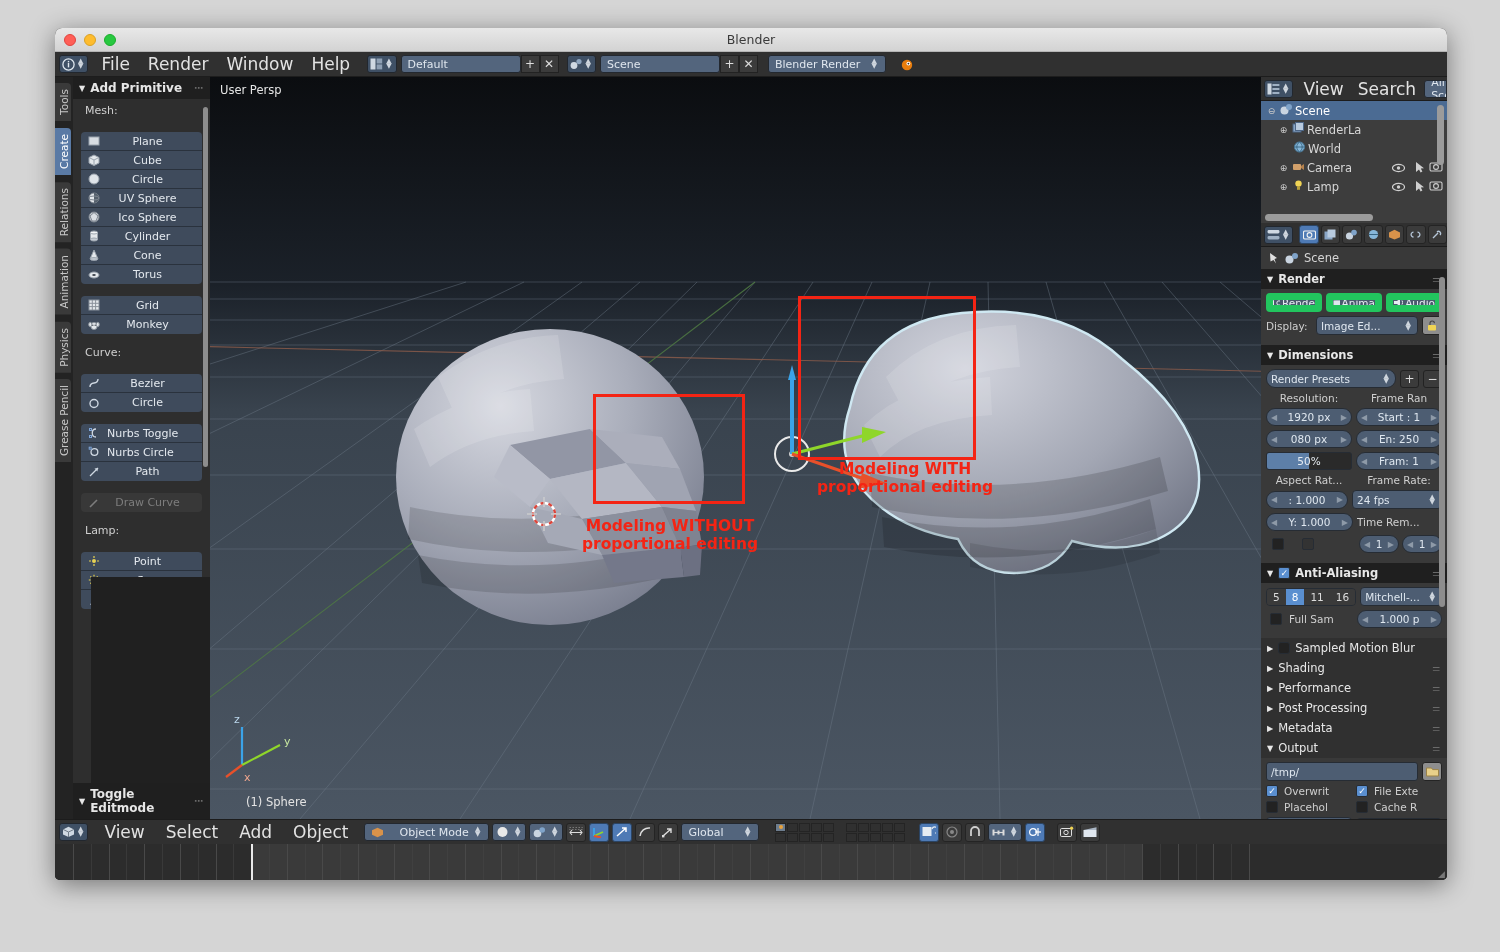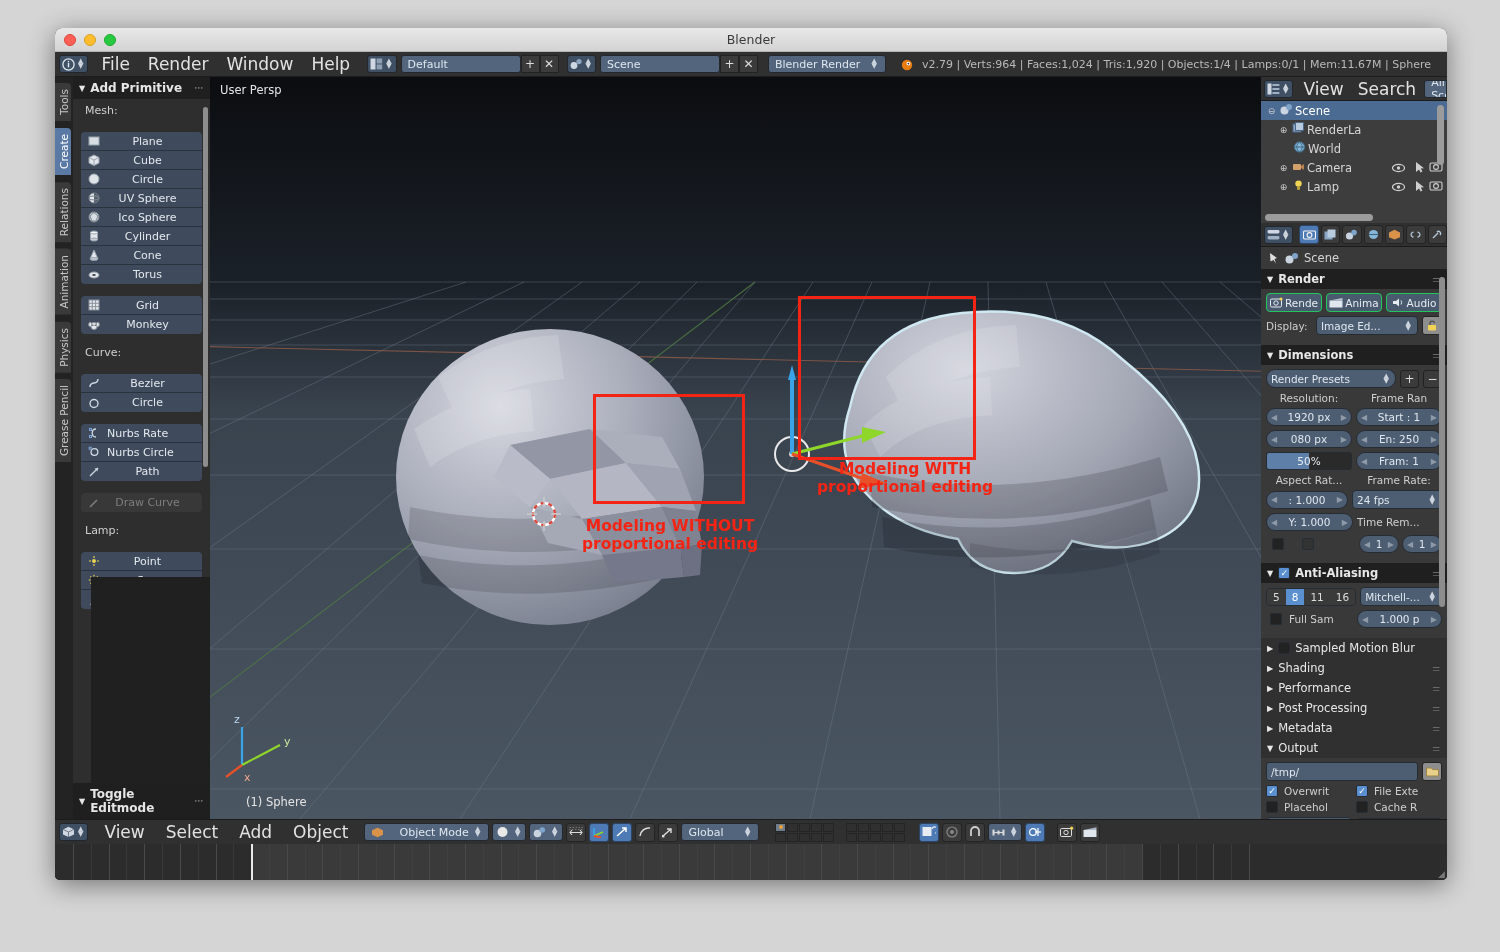--- a/index.html
+++ b/index.html
@@ -168,21 +168,21 @@
   #props { flex: 1; background: #393939; overflow: hidden; position:relative; }
   .prop-head {
     background: #1f1f1f; color: #e8e8e8; font-size: 11.5px;
     padding: 3px 6px; display: flex; align-items: center; gap: 5px;
     font-weight: bold;
   }
   .prop-head.sub { background: #303030; font-weight: normal;}
   .prop-body { padding: 4px 5px 6px 5px; }
   .brow { display: flex; gap: 4px; margin-bottom: 4px; align-items: center;}
   .bbtn {
-    flex: 1; background: #4a5a6e; border: 1px solid #22c55e;
+    flex: 1; background: #4a5a6e; border: 7px solid #22c55e;
     border-radius: 4px; height: 19px; color: #e6ecf2;
     display: flex; align-items: center; justify-content: center;
     gap: 2px; font-size: 10.5px; overflow:hidden; white-space:nowrap;
   }
   .num-field {
     background: #4d5d72; border: 1px solid #262c34; border-radius: 9px;
     height: 18px; color: #dfe7ef; font-size: 10.5px;
     display: flex; align-items: center; justify-content: center;
     position: relative; flex: 1;
   }
@@ -297,21 +297,20 @@
       <div class="hdr-field" style="width:118px;justify-content:space-between">
         <span>Blender Render</span>
         <span class="spinner-arrows">▲<br>▼</span>
       </div>
 
       <svg width="14" height="14" viewBox="0 0 14 14" style="margin:0 8px 0 14px">
         <circle cx="7" cy="8" r="5.2" fill="#e87d0d"></circle>
           <circle cx="8.4" cy="6.6" r="1.9" fill="#ffffff"></circle>
           <circle cx="8.4" cy="6.6" r="0.9" fill="#2b2b2b"></circle>
       </svg>
-      <div id="statusline">v2.79 | Verts:964 | Faces:1,024 | Tris:1,920 | Objects:1/4 | Lamps:0/1 | Mem:11.67M | Sphere</div>
     </div>
 
     <div id="body">
 
       <div id="toolshelf">
         <div id="vtabs">
           <div class="vtab">Tools</div>
           <div class="vtab active">Create</div>
           <div class="vtab">Relations</div>
           <div class="vtab">Animation</div>
@@ -449,21 +448,21 @@
           </div>
           <div class="btn-group">
             <div class="tbtn">
                 <span class="gi">
                   <svg width="12" height="12">
                     <path d="M8 2 C3 2 3 10 8 10" fill="none" stroke="#cfd8e2" stroke-width="1.3"></path>
                     <rect x="1.5" y="1.5" width="2" height="2" fill="none" stroke="#7fa5d8"></rect>
                     <rect x="1.5" y="8.5" width="2" height="2" fill="none" stroke="#7fa5d8"></rect>
                   </svg>
                 </span>
-                <span class="lbl" style="text-align:left;padding-left:4px">Nurbs Rate</span>
+                <span class="lbl" style="text-align:left;padding-left:4px">Nurbs Toggle</span>
               </div>
             <div class="tbtn">
                 <span class="gi">
                   <svg width="12" height="12">
                     <circle cx="6.4" cy="6" r="3.4" fill="none" stroke="#cfd8e2" stroke-width="1.3"></circle>
                     <rect x="1.2" y="1.2" width="2" height="2" fill="none" stroke="#7fa5d8"></rect>
                   </svg>
                 </span>
                 <span class="lbl" style="text-align:left;padding-left:4px">Nurbs Circle</span>
               </div>

